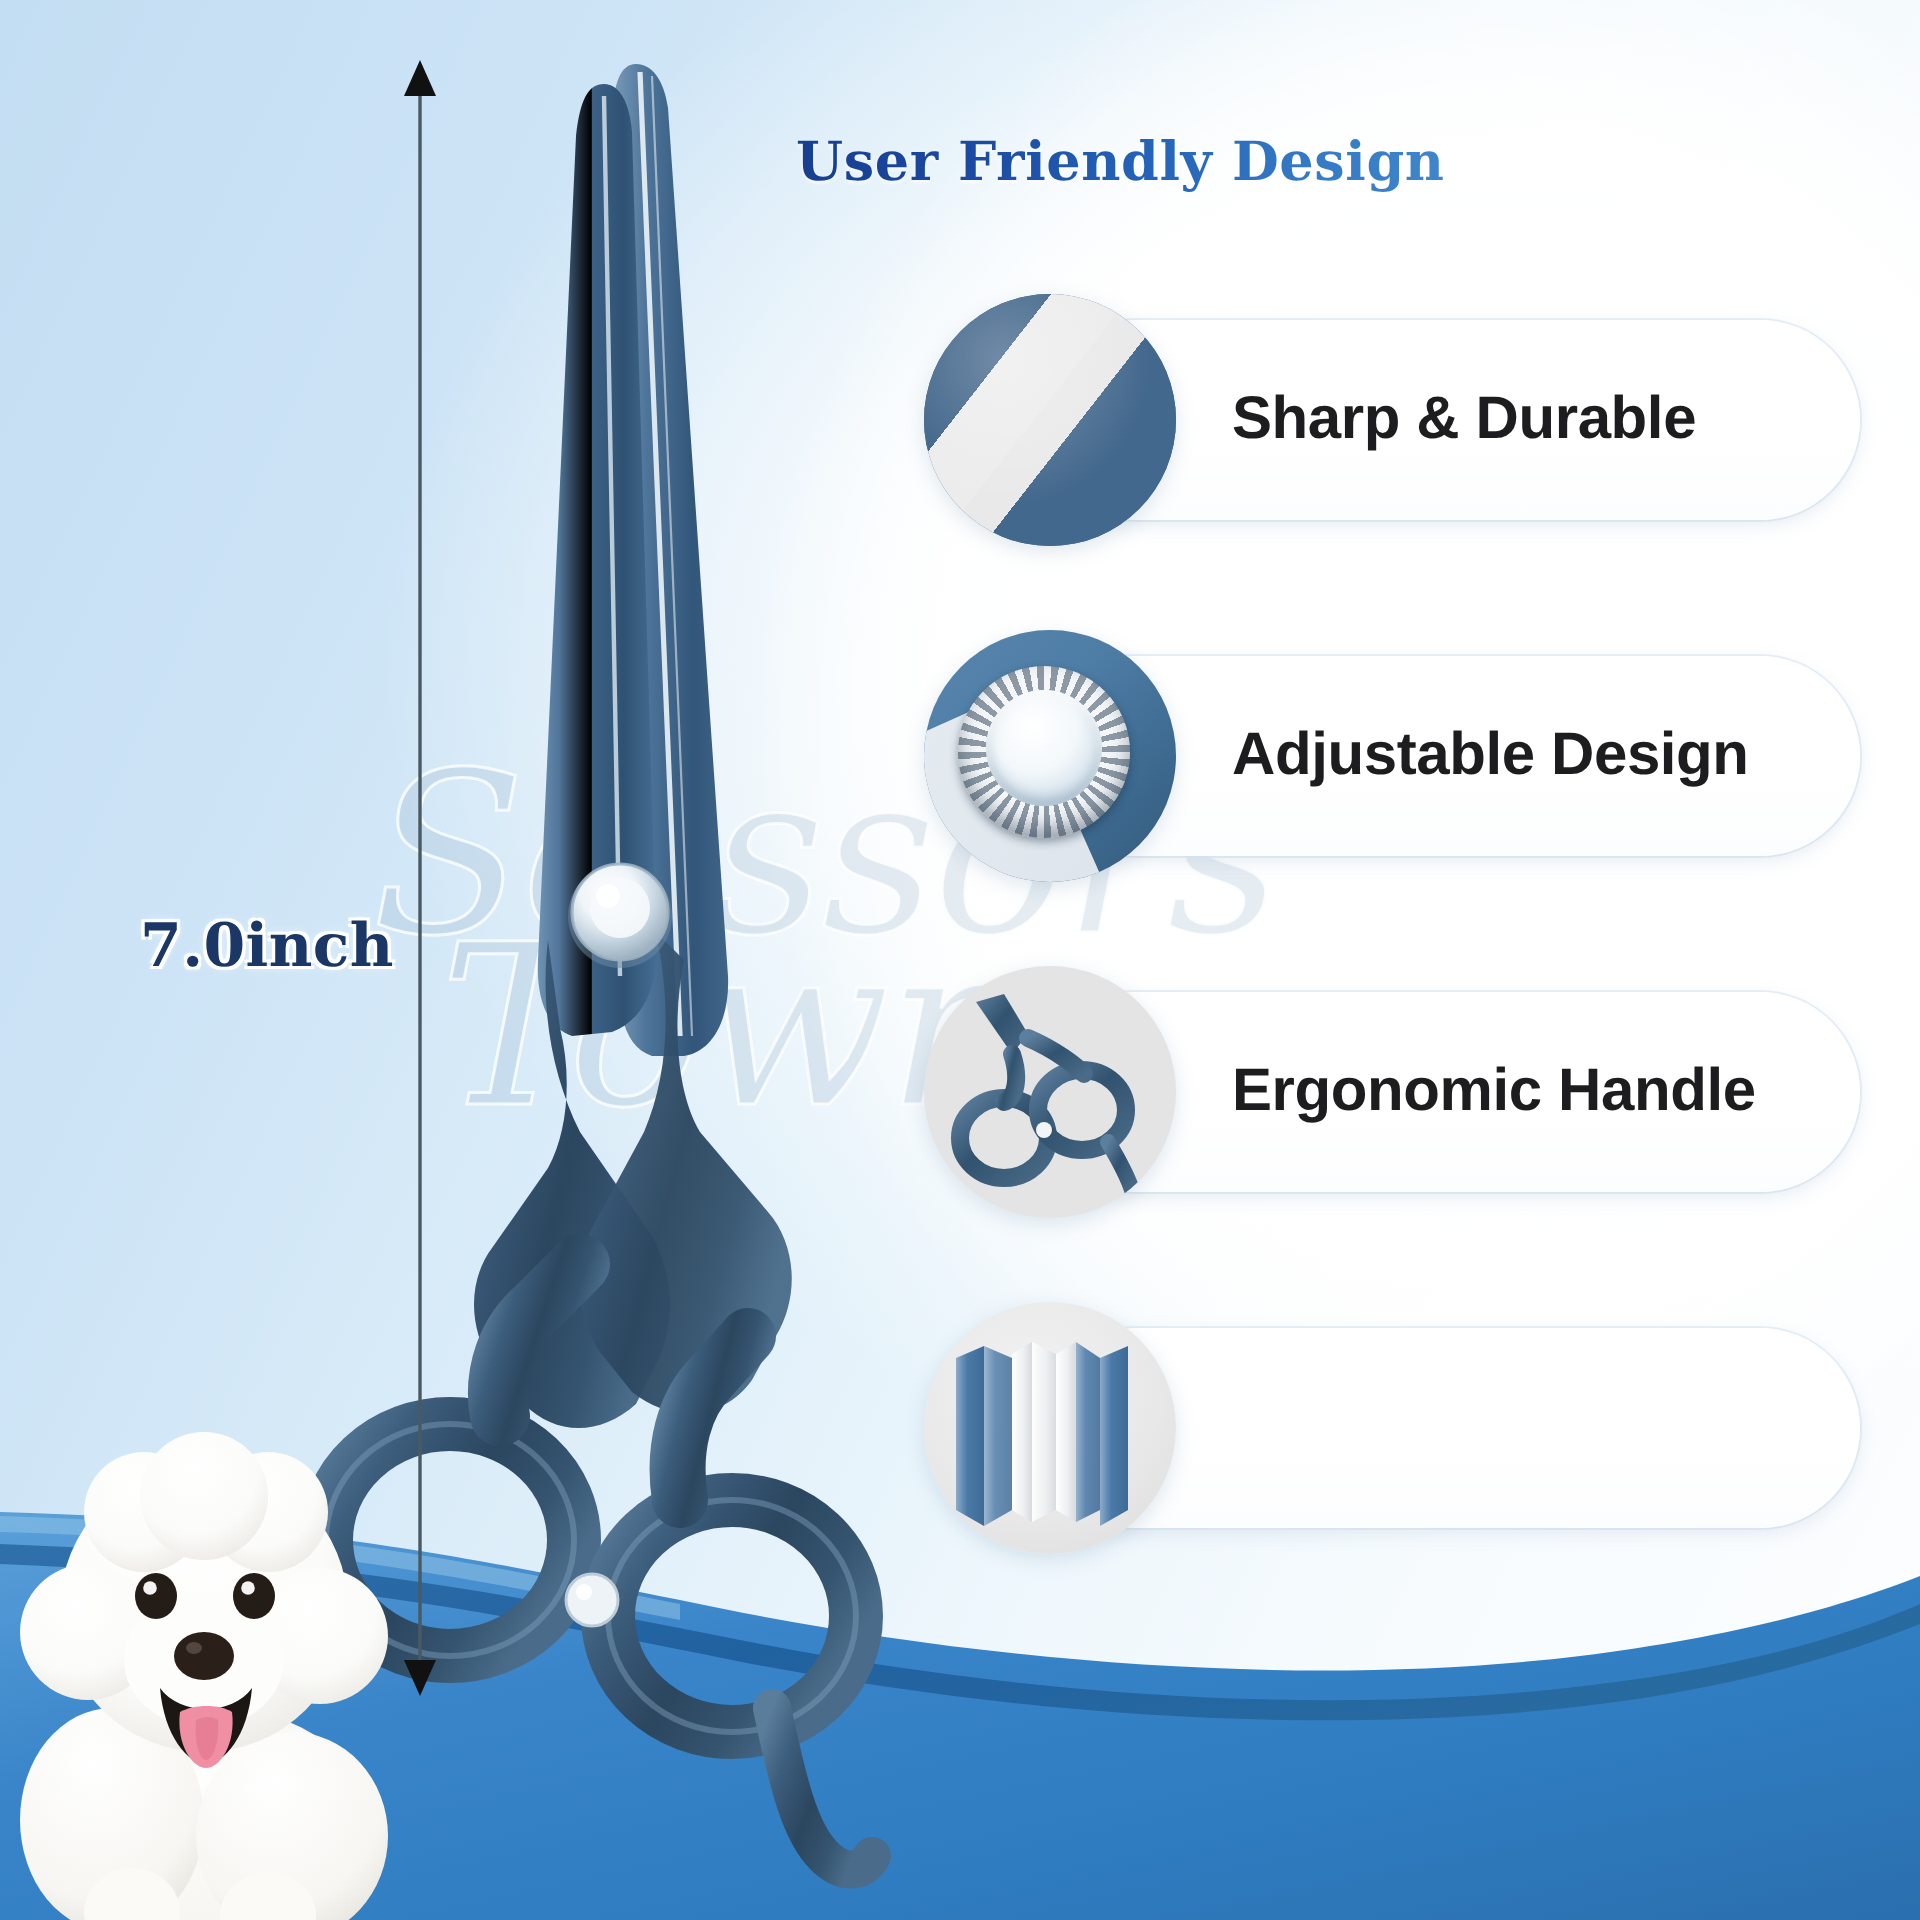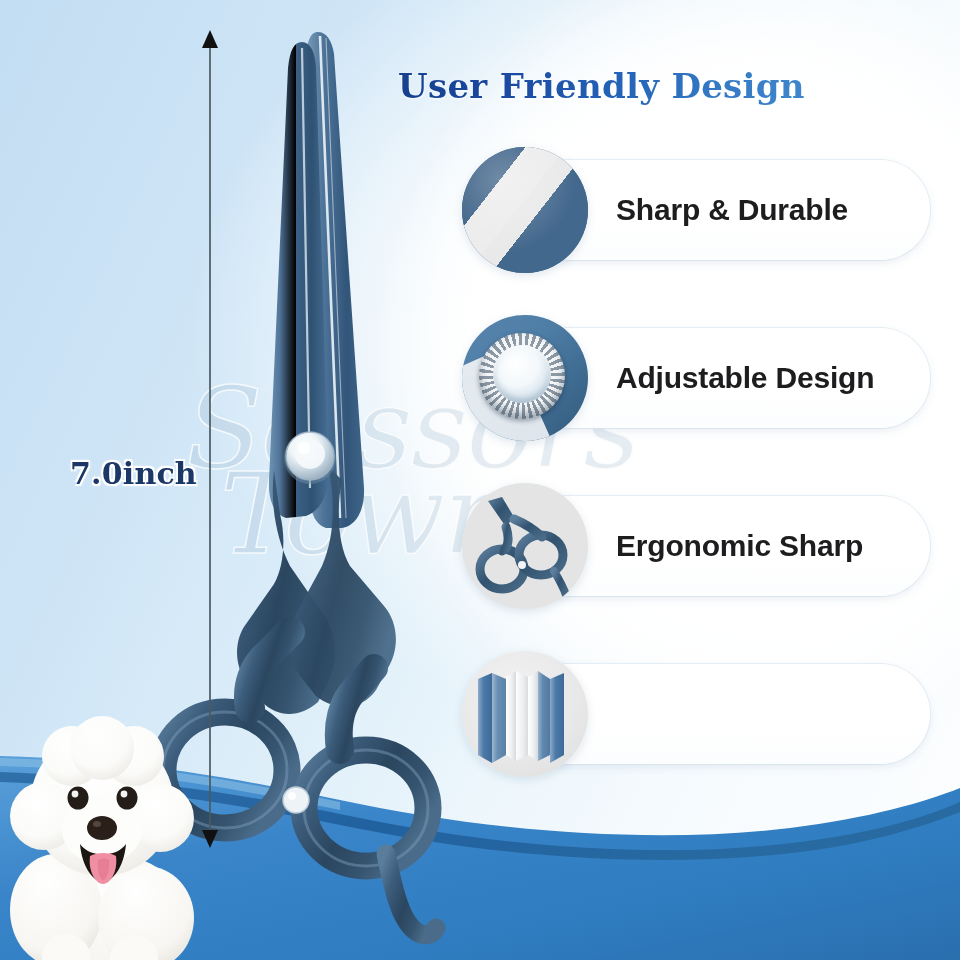--- a/index.html
+++ b/index.html
@@ -71,21 +71,21 @@
        0 0 5px rgba(255,255,255,0.95);
     white-space:nowrap;
     margin-top:47px;
   }
 
   
   .title{
     position:absolute; left:398px; top:66px;
     font-family:"DejaVu Serif", serif;
     font-weight:700;
-    font-size:34px;
+    font-size:27px;
     letter-spacing:0.3px;
     white-space:nowrap;
     background:linear-gradient(95deg,#163f8f 0%, #1a49a0 26%, #2463b8 54%, #3479c4 78%, #3f86cc 100%);
     -webkit-background-clip:text;
     background-clip:text;
     color:transparent;
     -webkit-text-fill-color:transparent;
     filter:drop-shadow(0 1px 1px rgba(255,255,255,0.9));
   }
 
@@ -377,21 +377,21 @@
           </defs>
           <path d="M26,18 L40,14 L52,34 L44,44 Z" fill="url(#hG)"></path>
           <ellipse cx="40" cy="86" rx="22" ry="20" fill="none" stroke="url(#hG)" stroke-width="9"></ellipse>
           <ellipse cx="79" cy="72" rx="22" ry="20" fill="none" stroke="url(#hG)" stroke-width="9"></ellipse>
           <path d="M44,44 C48,56 46,66 40,68" stroke="url(#hG)" stroke-width="9" fill="none" stroke-linecap="round"></path>
           <path d="M52,36 C66,42 76,50 80,54" stroke="url(#hG)" stroke-width="9" fill="none" stroke-linecap="round"></path>
           <path d="M92,88 C98,98 102,106 104,112" stroke="url(#hG)" stroke-width="8" fill="none" stroke-linecap="round"></path>
           <circle cx="60" cy="82" r="4" fill="#f2f4f5"></circle>
         </svg>
       </div>
-      <div class="fe-label">Ergonomic Sharp</div>
+      <div class="fe-label">Ergonomic Handle</div>
     </div>
 
     <div class="feature">
       <div class="pill"></div>
       <div class="fe-icon ic-coat">
         <svg width="126" height="126" viewBox="0 0 126 126">
           <defs>
             <linearGradient id="cb" x1="0" y1="0" x2="1" y2="0">
               <stop offset="0%" stop-color="#8cabc9"></stop>
               <stop offset="40%" stop-color="#4c7aa8"></stop>

